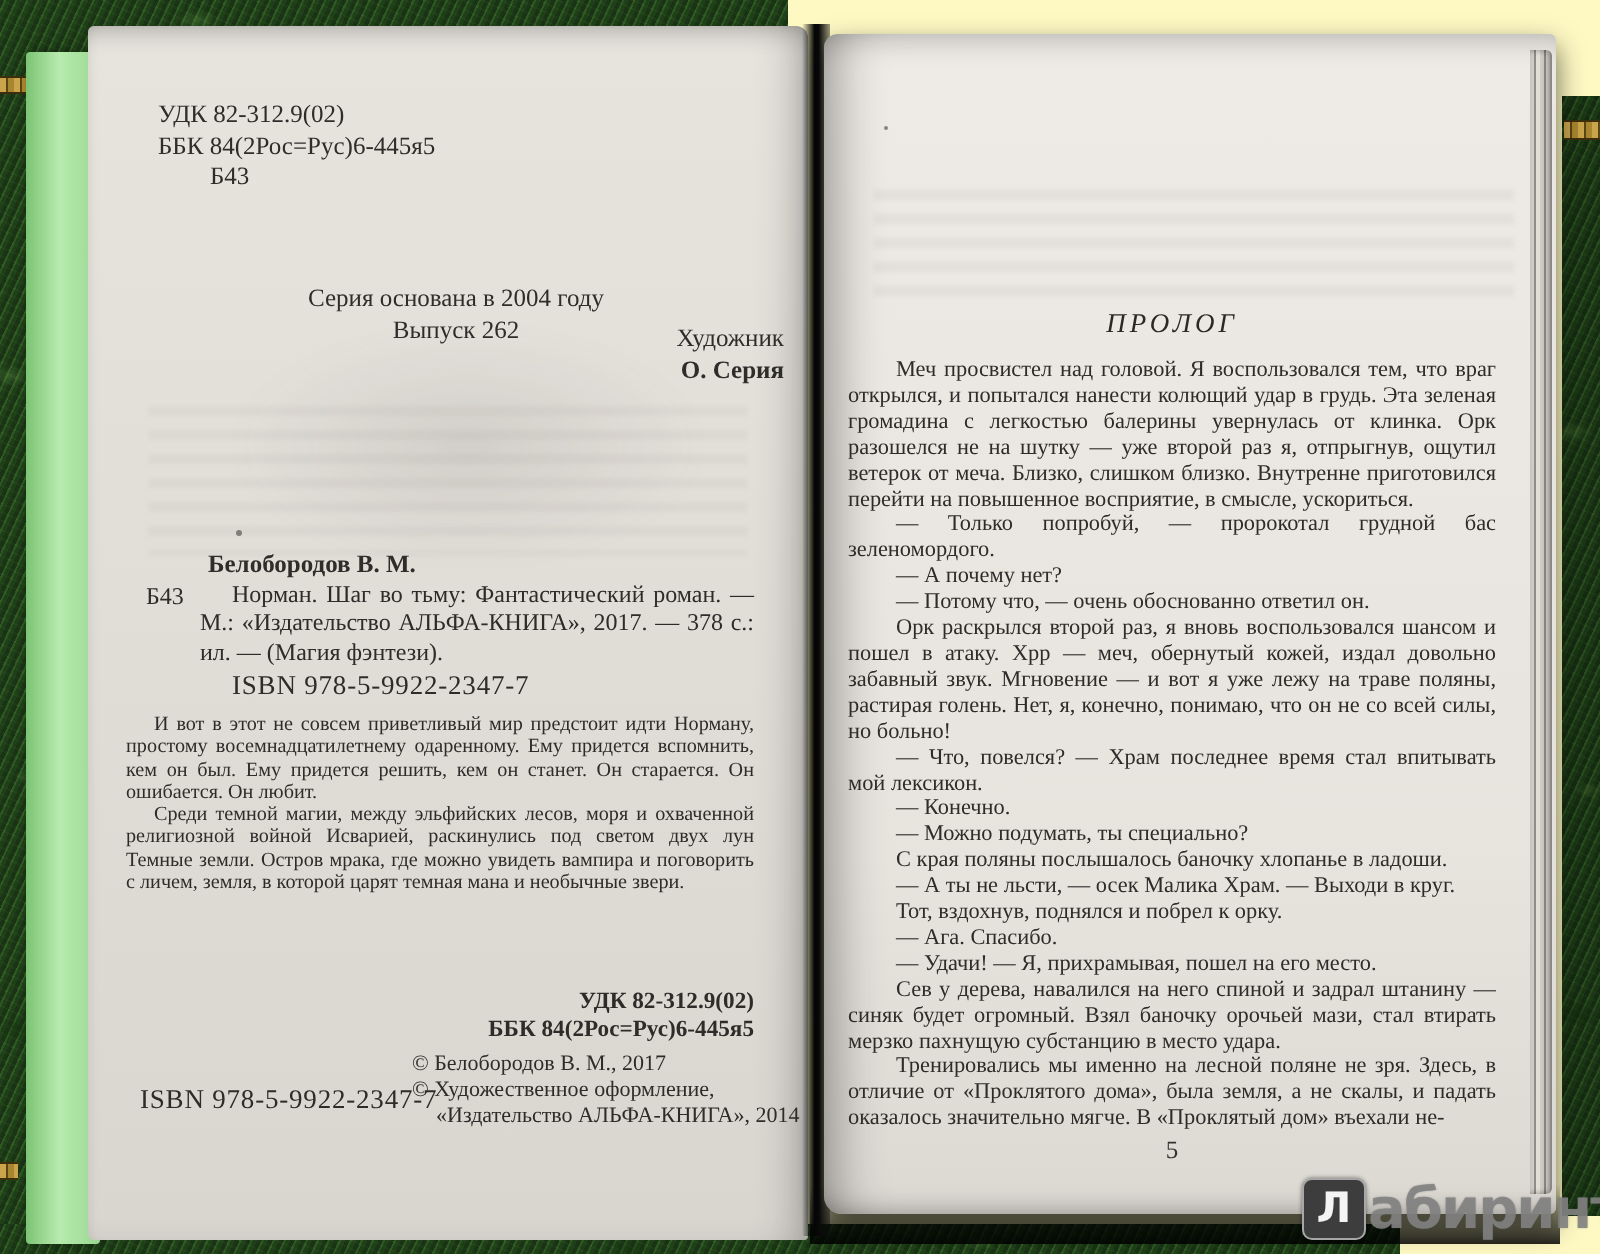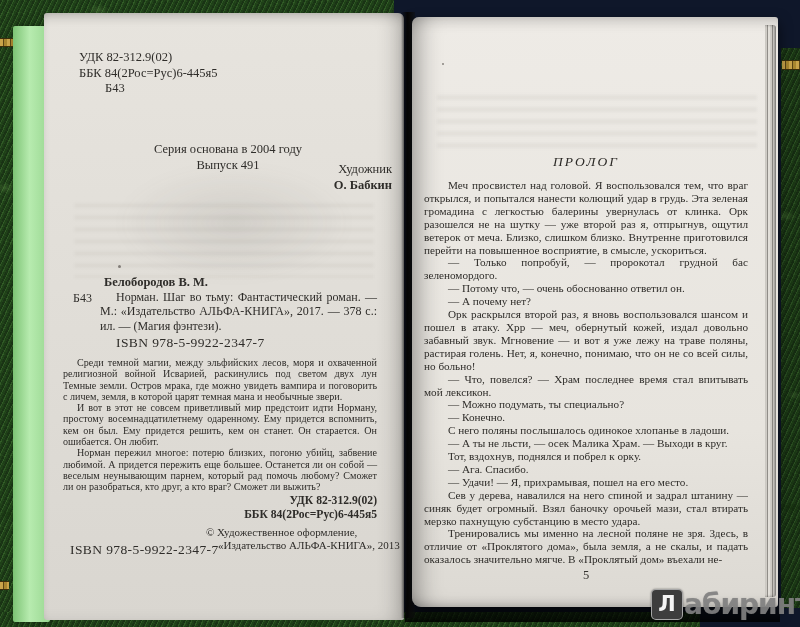--- a/index.html
+++ b/index.html
@@ -1,16 +1,16 @@
 <!DOCTYPE html>
 <html><head>
 <meta charset="utf-8">
 <style>
   html,body{margin:0;padding:0;background:#0d0d0d;}
-  .shot{position:relative;width:800px;height:627px;overflow:hidden;background:#0f172a;
+  .shot{position:relative;width:800px;height:627px;overflow:hidden;background:#fef9c3;
         font-family:"Liberation Serif","DejaVu Serif",serif;color:#2e2c29;}
   .abs{position:absolute;}
 
   
   .green-tex{
     background-color:#24491d;
     background-image:
       radial-gradient(ellipse 18px 9px at 25% 30%, rgba(130,190,95,.22), transparent 60%),
       radial-gradient(ellipse 12px 7px at 70% 62%, rgba(150,205,115,.16), transparent 60%),
       radial-gradient(ellipse 20px 10px at 45% 82%, rgba(22,50,14,.55), transparent 60%),
@@ -116,72 +116,72 @@
     <div class="abs speck" style="left:74px;top:252px;"></div>
 
     <div class="abs lp-text udc-block">
       <div>УДК 82-312.9(02)</div>
       <div>ББК 84(2Рос=Рус)6-445я5</div>
       <div class="udc-indent">Б43</div>
     </div>
 
     <div class="abs lp-text series">
       <div>Серия основана в 2004 году</div>
-      <div>Выпуск 491</div>
+      <div>Выпуск 262</div>
     </div>
 
     <div class="abs lp-text artist">
       <div>Художник</div>
-      <div class="b">О. Бабкин</div>
+      <div class="b">О. Серия</div>
     </div>
 
     <div class="abs lp-text author">Белобородов В. М.</div>
 
     <div class="abs bib-code">Б43</div>
     <div class="abs bib">Норман. Шаг во тьму: Фантастический роман. — М.: «Издательство АЛЬФА-КНИГА», 2017. — 378 с.: ил. — (Магия фэнтези).</div>
 
     <div class="abs isbn-top">ISBN 978-5-9922-2347-7</div>
 
     <div class="abs annotation">
+        <p>И вот в этот не совсем приветливый мир предстоит идти Норману, простому восемнадцатилетнему одаренному. Ему придется вспомнить, кем он был. Ему придется решить, кем он станет. Он старается. Он ошибается. Он любит.</p>
         <p>Среди темной магии, между эльфийских лесов, моря и охваченной религиозной войной Исварией, раскинулись под светом двух лун Темные земли. Остров мрака, где можно увидеть вампира и поговорить с личем, земля, в которой царят темная мана и необычные звери.</p>
-        <p>И вот в этот не совсем приветливый мир предстоит идти Норману, простому восемнадцатилетнему одаренному. Ему придется вспомнить, кем он был. Ему придется решить, кем он станет. Он старается. Он ошибается. Он любит.</p>
-        <p>Норман пережил многое: потерю близких, погоню убийц, забвение любимой. А придется пережить еще большее. Останется ли он собой — веселым неунывающим парнем, который рад помочь любому? Сможет ли он разобраться, кто друг, а кто враг? Сможет ли выжить?</p>
       </div>
 
     <div class="abs udc2">
       <div>УДК 82-312.9(02)</div>
       <div>ББК 84(2Рос=Рус)6-445я5</div>
     </div>
 
     <div class="abs copyr">
+      <div>© Белобородов В. М., 2017</div>
       <div>© Художественное оформление,</div>
-      <div class="ind">«Издательство АЛЬФА-КНИГА», 2013</div>
+      <div class="ind">«Издательство АЛЬФА-КНИГА», 2014</div>
     </div>
 
     <div class="abs isbn-bottom">ISBN 978-5-9922-2347-7</div>
   </div>
 
   <div class="abs gutter"></div>
 
   <div class="abs page-right">
     <div class="abs ghost" style="left:25px;top:78px;width:320px;height:60px;"></div>
     <div class="abs speck" style="left:30px;top:46px;width:2px;height:2px;"></div>
 
     <div class="abs heading">ПРОЛОГ</div>
 
     <div class="abs body-text">
         <p>Меч просвистел над головой. Я воспользовался тем, что враг открылся, и попытался нанести колющий удар в грудь. Эта зеленая громадина с легкостью балерины увернулась от клинка. Орк разошелся не на шутку — уже второй раз я, отпрыгнув, ощутил ветерок от меча. Близко, слишком близко. Внутренне приготовился перейти на повышенное восприятие, в смысле, ускориться.</p>
         <p>— Только попробуй, — пророкотал грудной бас зеленомордого.</p>
+        <p>— А почему нет?</p>
         <p>— Потому что, — очень обоснованно ответил он.</p>
-        <p>— А почему нет?</p>
         <p>Орк раскрылся второй раз, я вновь воспользовался шансом и пошел в атаку. Хрр — меч, обернутый кожей, издал довольно забавный звук. Мгновение — и вот я уже лежу на траве поляны, растирая голень. Нет, я, конечно, понимаю, что он не со всей силы, но больно!</p>
         <p>— Что, повелся? — Храм последнее время стал впитывать мой лексикон.</p>
+        <p>— Конечно.</p>
         <p>— Можно подумать, ты специально?</p>
-        <p>— Конечно.</p>
-        <p>С него поляны послышалось одинокое хлопанье в ладоши.</p>
+        <p>С края поляны послышалось баночку хлопанье в ладоши.</p>
         <p>— А ты не льсти, — осек Малика Храм. — Выходи в круг.</p>
         <p>Тот, вздохнув, поднялся и побрел к орку.</p>
         <p>— Ага. Спасибо.</p>
         <p>— Удачи! — Я, прихрамывая, пошел на его место.</p>
         <p>Сев у дерева, навалился на него спиной и задрал штанину — синяк будет огромный. Взял баночку орочьей мази, стал втирать мерзко пахнущую субстанцию в место удара.</p>
         <p>Тренировались мы именно на лесной поляне не зря. Здесь, в отличие от «Проклятого дома», была земля, а не скалы, и падать оказалось значительно мягче. В «Проклятый дом» въехали не-</p>
       </div>
 
     <div class="abs pagenum">5</div>
 

